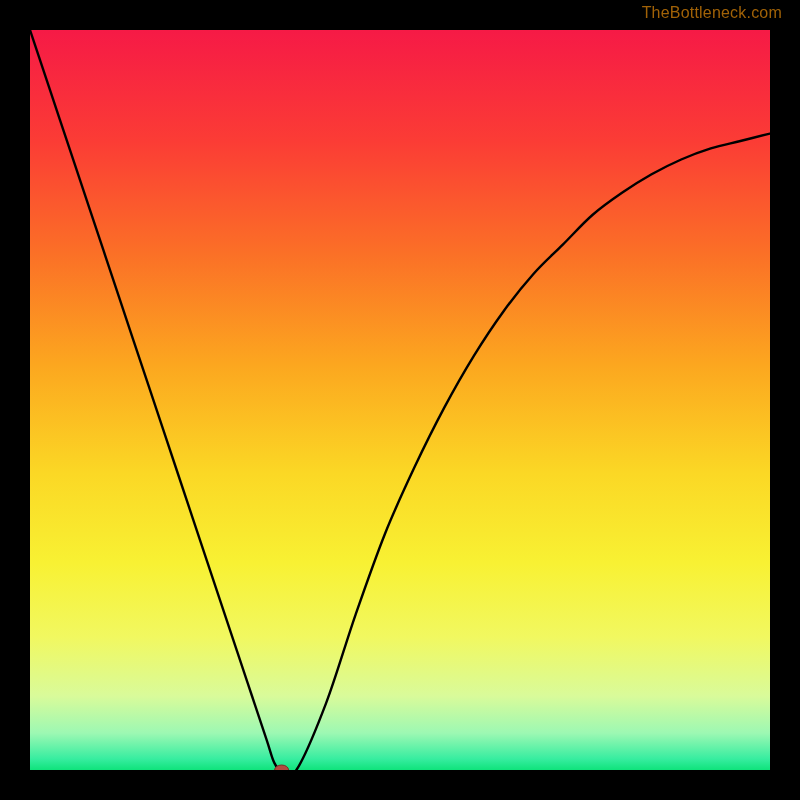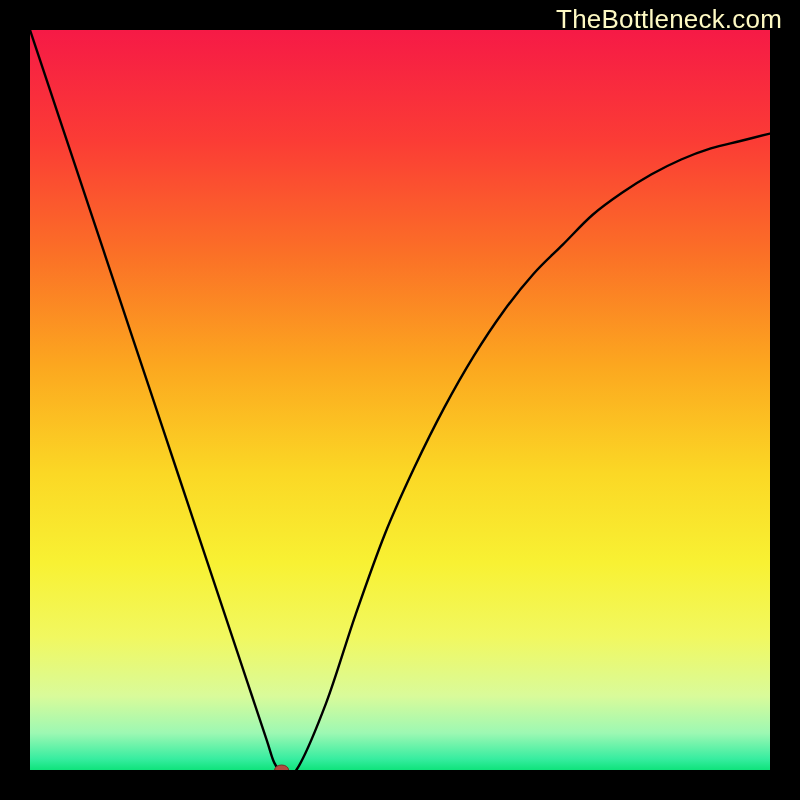--- a/index.html
+++ b/index.html
@@ -14,22 +14,22 @@
   .frame {
     position: relative;
     width: 800px;
     height: 800px;
     background: #000;
   }
   .watermark {
     position: absolute;
     top: 4px;
     right: 18px;
-    color: #fef9c3;
-    font-size: 26px;
+    color: #a16207;
+    font-size: 16px;
     letter-spacing: 0.2px;
     font-weight: 400;
     z-index: 20;
   }
   .plot-area {
     position: absolute;
     left: 30px;
     top: 30px;
     width: 740px;
     height: 740px;

